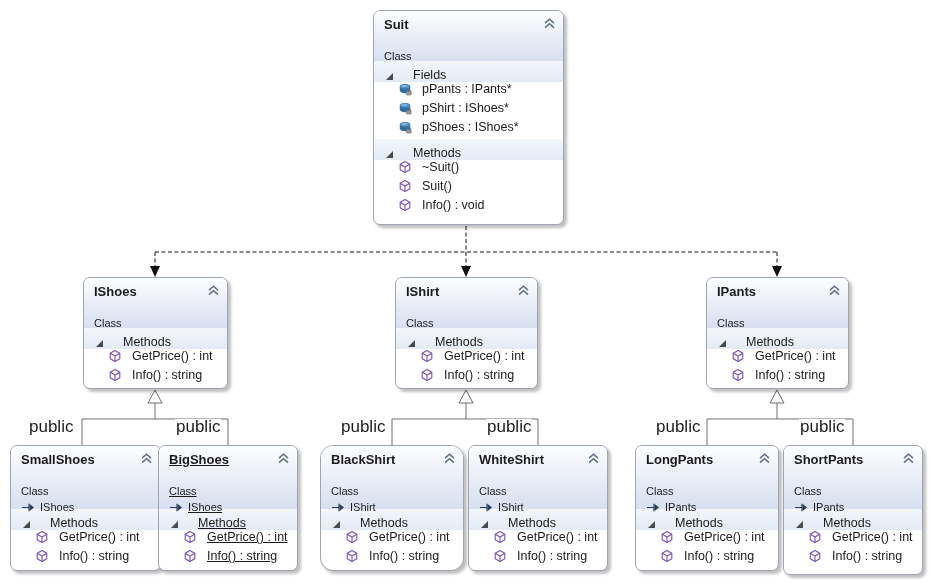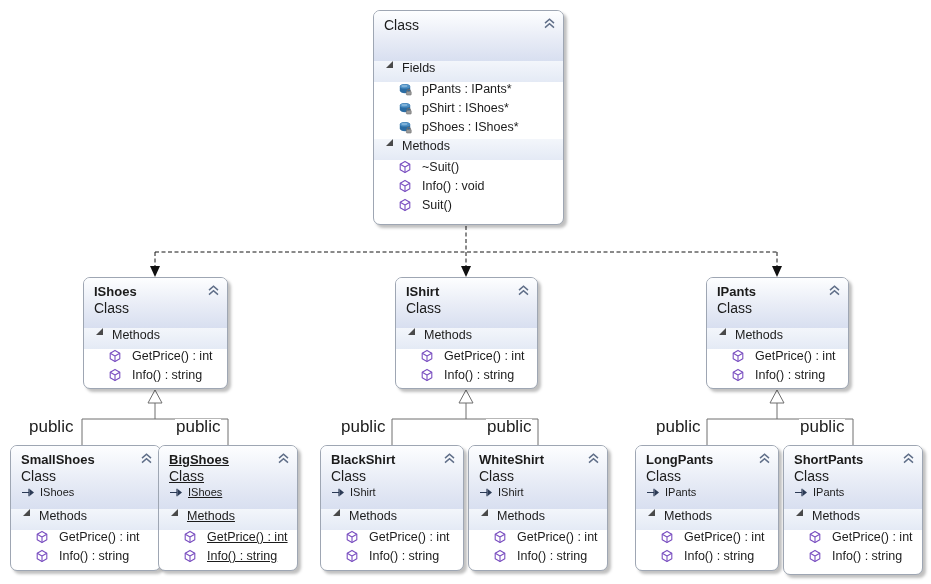--- a/index.html
+++ b/index.html
@@ -18,26 +18,26 @@
   }
   .class-box-header{
     position:relative;
     box-sizing:border-box;
     height:50px;
     padding:6px 22px 0 10px;
     background:linear-gradient(#fdfeff, #e8ecf6 55%, #d8dff0);
   }
   .class-box.has-base .class-box-header{height:63px;}
   .box-title{font-size:13px;font-weight:700;line-height:16px;white-space:nowrap;}
-  .box-kind{font-size:14px;line-height:14px;margin-top:1px;}
+  .box-kind{font-size:11px;line-height:14px;margin-top:16px;}
   .box-base{display:flex;align-items:center;gap:5px;font-size:11px;line-height:14px;margin-top:2px;}
   .collapse-btn{position:absolute;top:7px;right:7px;width:13px;height:11px;cursor:pointer;}
 
   .section-header{
-    display:flex;align-items:flex-start;gap:9px;
+    display:flex;align-items:flex-end;gap:20px;
     box-sizing:border-box;height:21px;
     padding:0 6px 0 12px;
     background:linear-gradient(#f3f6fb,#e4eaf5);
     font-size:12.5px;
   }
   .expander{
     width:0;height:0;
     border-bottom:7px solid #4a4a4a;
     border-left:7px solid transparent;
     margin-bottom:2px;
@@ -89,20 +89,21 @@
     </g>
 
     <g stroke="#6e6e6e" stroke-width="1" fill="none">
       <path d="M777 403 V419 M707 419 H853 M707 419 V445 M853 419 V445"></path>
       <polygon points="777,390 770,403 784,403" fill="#fff"></polygon>
     </g>
   </svg>
 
 <div class="class-box" style="left: 373px; top: 10px; width: 191px; height: 215px;">
     <div class="class-box-header">
+      <div class="box-title">Suit</div>
       <div class="box-kind">Class</div>
 
       <svg class="collapse-btn" width="13" height="11" viewBox="0 0 13 11">
         <path d="M2 5.1 L6.5 1.3 L11 5.1" stroke="#5f6e88" stroke-width="1.5" fill="none"></path>
         <path d="M2 9.6 L6.5 5.8 L11 9.6" stroke="#5f6e88" stroke-width="1.5" fill="none"></path>
       </svg>
     </div>
     <div>
         <div class="section-header">
     <span class="expander"></span>
@@ -157,30 +158,30 @@
           </span>
     <span>~Suit()</span>
   </div>
         <div class="member-row">
     <span class="icon-slot">
             <svg width="14" height="14" viewBox="0 0 14 14">
     <polygon points="7,1.4 11.8,4.2 11.8,9.8 7,12.6 2.2,9.8 2.2,4.2" fill="#fff" stroke="#7a4fc0" stroke-width="1.1" stroke-linejoin="round"></polygon>
     <path d="M2.2 4.2 L7 7 L11.8 4.2 M7 7 V12.6" fill="none" stroke="#7a4fc0" stroke-width="1.1" stroke-linejoin="round"></path>
   </svg>
           </span>
+    <span>Suit()</span>
+  </div>
+        <div class="member-row">
+    <span class="icon-slot">
+            <svg width="14" height="14" viewBox="0 0 14 14">
+    <polygon points="7,1.4 11.8,4.2 11.8,9.8 7,12.6 2.2,9.8 2.2,4.2" fill="#fff" stroke="#7a4fc0" stroke-width="1.1" stroke-linejoin="round"></polygon>
+    <path d="M2.2 4.2 L7 7 L11.8 4.2 M7 7 V12.6" fill="none" stroke="#7a4fc0" stroke-width="1.1" stroke-linejoin="round"></path>
+  </svg>
+          </span>
     <span>Info() : void</span>
-  </div>
-        <div class="member-row">
-    <span class="icon-slot">
-            <svg width="14" height="14" viewBox="0 0 14 14">
-    <polygon points="7,1.4 11.8,4.2 11.8,9.8 7,12.6 2.2,9.8 2.2,4.2" fill="#fff" stroke="#7a4fc0" stroke-width="1.1" stroke-linejoin="round"></polygon>
-    <path d="M2.2 4.2 L7 7 L11.8 4.2 M7 7 V12.6" fill="none" stroke="#7a4fc0" stroke-width="1.1" stroke-linejoin="round"></path>
-  </svg>
-          </span>
-    <span>Suit()</span>
   </div>
       </div>
   </div>
     <div class="class-box" style="left: 83px; top: 277px; width: 145px; height: 112px;">
     <div class="class-box-header">
       <div class="box-title">IShoes</div>
       <div class="box-kind">Class</div>
 
       <svg class="collapse-btn" width="13" height="11" viewBox="0 0 13 11">
         <path d="M2 5.1 L6.5 1.3 L11 5.1" stroke="#5f6e88" stroke-width="1.5" fill="none"></path>
@@ -359,21 +360,21 @@
     <span class="icon-slot">
             <svg width="14" height="14" viewBox="0 0 14 14">
     <polygon points="7,1.4 11.8,4.2 11.8,9.8 7,12.6 2.2,9.8 2.2,4.2" fill="#fff" stroke="#7a4fc0" stroke-width="1.1" stroke-linejoin="round"></polygon>
     <path d="M2.2 4.2 L7 7 L11.8 4.2 M7 7 V12.6" fill="none" stroke="#7a4fc0" stroke-width="1.1" stroke-linejoin="round"></path>
   </svg>
           </span>
     <span>Info() : string</span>
   </div>
       </div>
   </div>
-    <div class="class-box has-base" style="left: 320px; top: 445px; width: 144px; height: 126px;">
+    <div class="class-box has-base" style="left: 320px; top: 445px; width: 144px; height: 126px; border-radius: 13px;">
     <div class="class-box-header">
       <div class="box-title">BlackShirt</div>
       <div class="box-kind">Class</div>
       <div class="box-base">
         <svg width="14" height="11" viewBox="0 0 14 11">
           <path d="M1 5.5 H8" stroke="#2b3a55" stroke-width="1.2" fill="none"></path>
           <path d="M8 1.8 V9.2" stroke="#2b3a55" stroke-width="1.2" fill="none"></path>
           <polygon points="8.6,2 13,5.5 8.6,9" fill="#2b3a55"></polygon>
         </svg>
         <span>IShirt</span>

